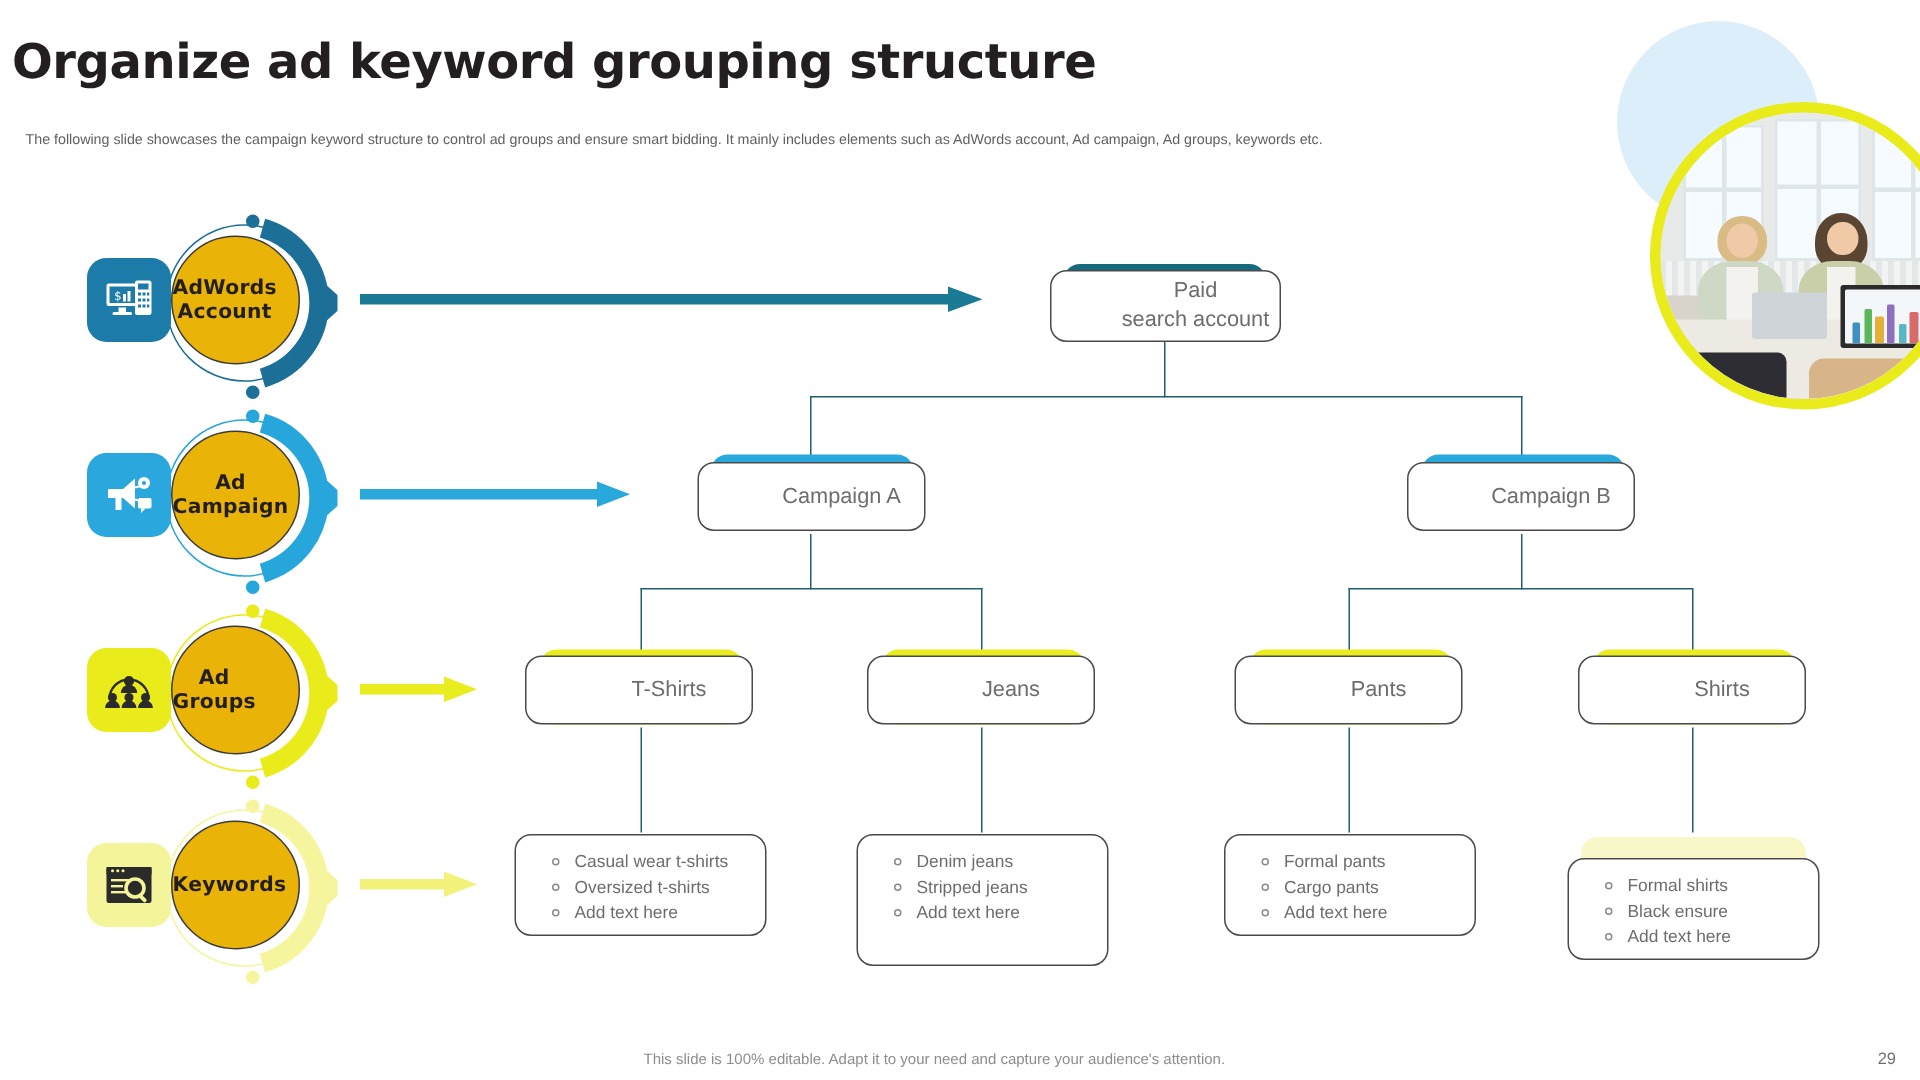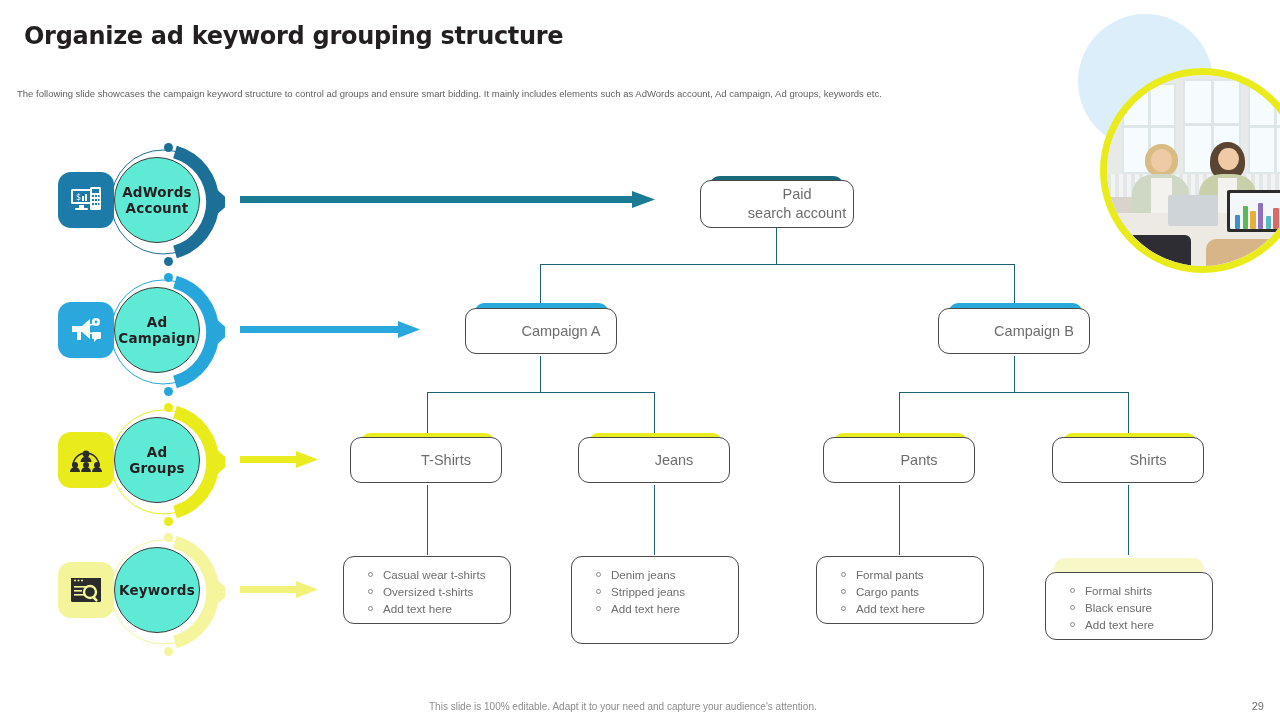--- a/index.html
+++ b/index.html
@@ -7,22 +7,22 @@
     width:1280px;height:720px;
     background:#ffffff;
     font-family:"Liberation Sans", sans-serif;
     overflow:hidden;
     position:relative;
   }
   #slide{position:relative;width:1280px;height:720px;overflow:hidden;background:#fff;}
 
   
   .title{
-    position:absolute;left:24px;top:22px;
-    font-size:24px;font-weight:bold;color:#231f20;
+    position:absolute;left:8px;top:22px;
+    font-size:32px;font-weight:bold;color:#231f20;
     letter-spacing:-0.3px;
     font-family:"DejaVu Sans","Liberation Sans",sans-serif;
   }
   .subtitle{
     position:absolute;left:17px;top:87px;width:990px;
     font-size:9.5px;color:#5f5f5f;line-height:13px;
     font-family:"Liberation Sans",sans-serif;
   }
 
   
@@ -55,22 +55,22 @@
 
   
   .rail-item{position:absolute;}
   .rail-icon{
     position:absolute;width:56px;height:56px;border-radius:13px;
     display:flex;align-items:center;justify-content:center;
     z-index:4;
   }
   .rail-circle{
     position:absolute;width:86px;height:86px;border-radius:50%;
-    background:#5eead4;border:1px solid #3b3b3b;box-sizing:border-box;
-    display:flex;align-items:center;justify-content:center;text-align:center;
+    background:#eab308;border:1px solid #3b3b3b;box-sizing:border-box;
+    display:flex;align-items:center;text-align:center;
     z-index:3;
   }
   .rail-label{
     font-size:13.5px;font-weight:bold;color:#231f20;line-height:16px;
     font-family:"DejaVu Sans","Liberation Sans",sans-serif;
     letter-spacing:.2px;
   }
   .ring-arc{position:absolute;z-index:2;}
   .dot{position:absolute;border-radius:50%;z-index:5;}
 

